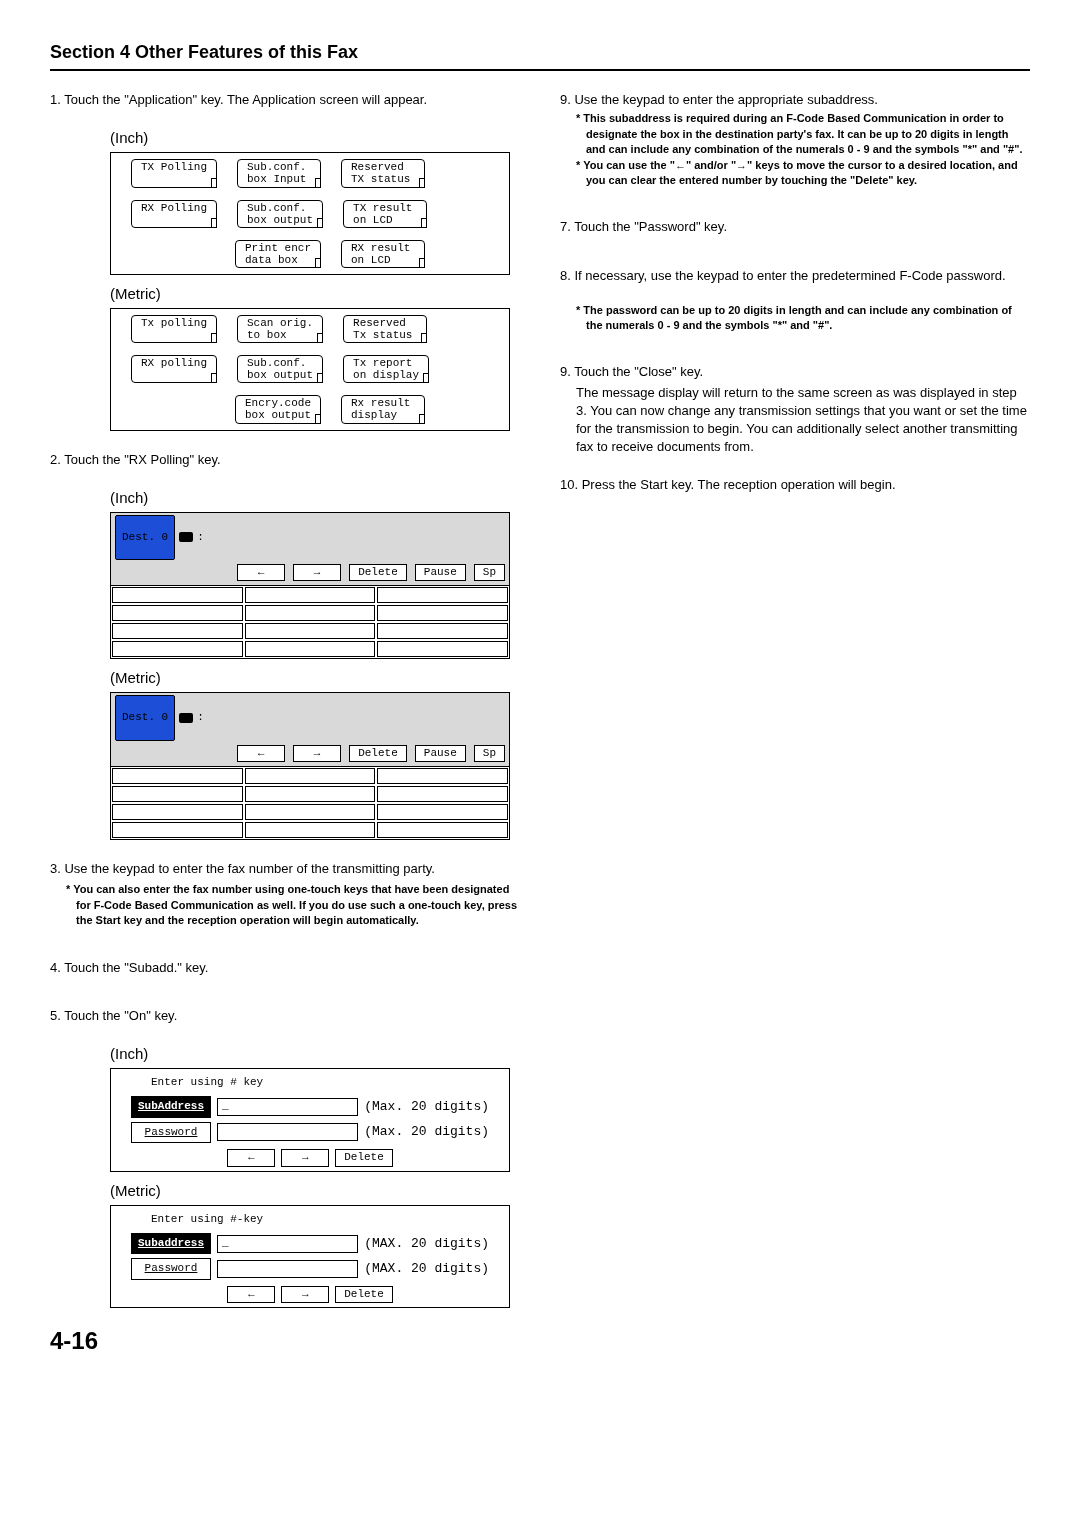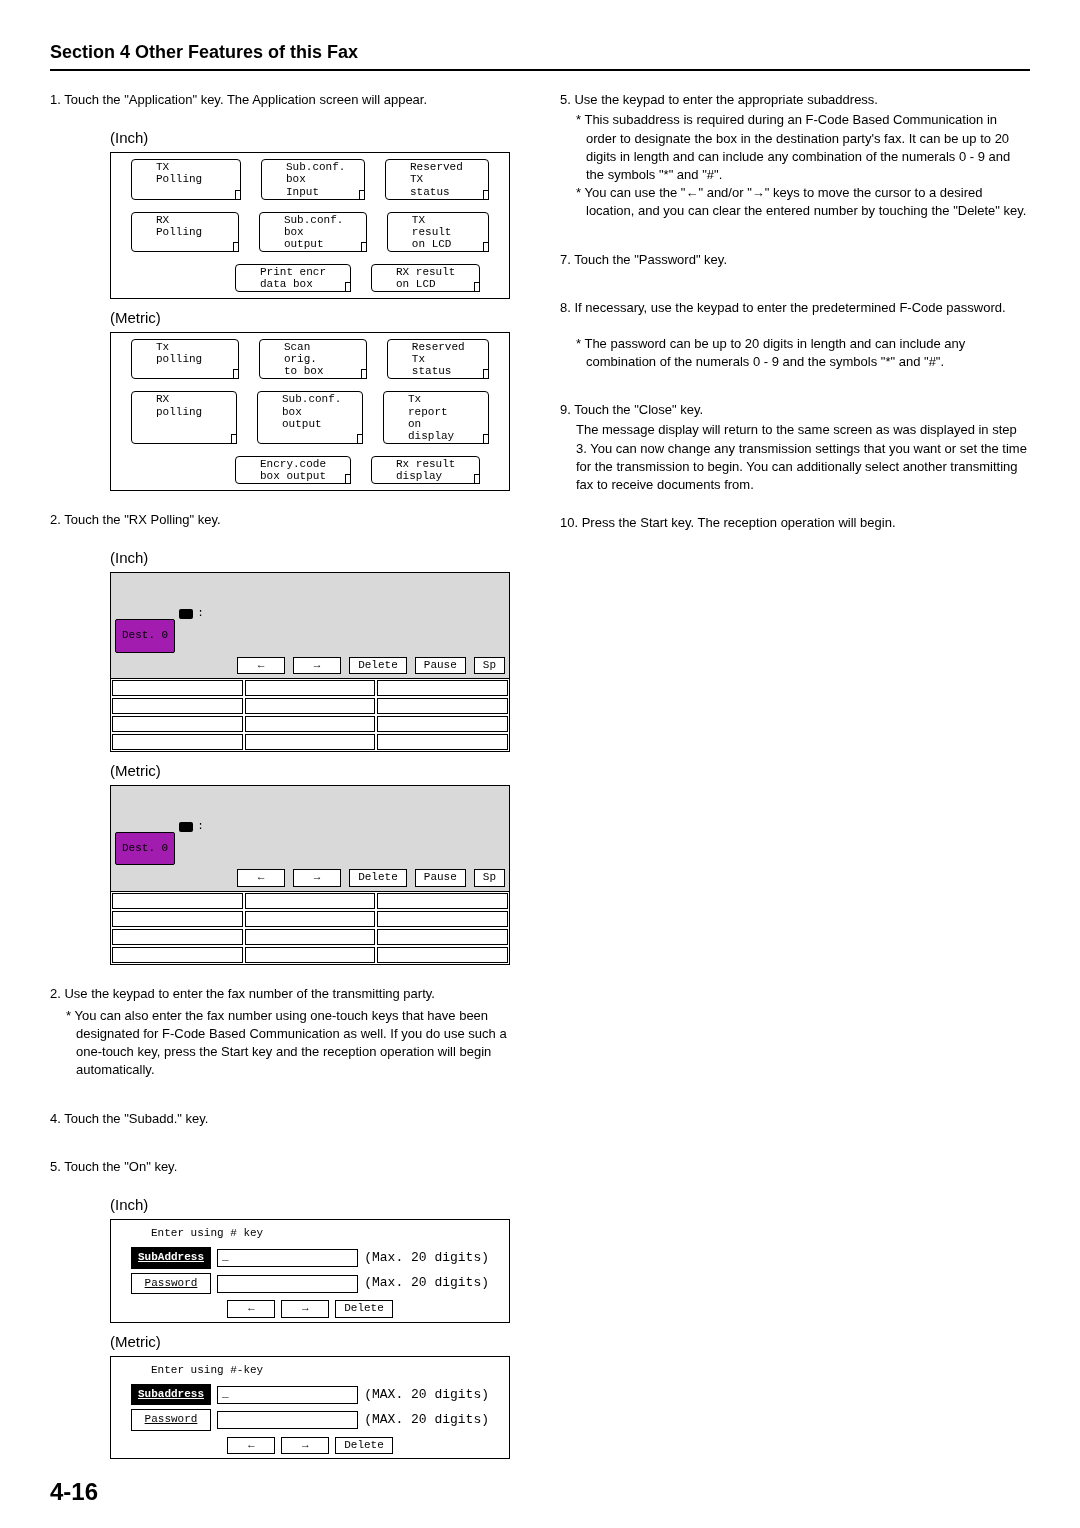--- a/index.html
+++ b/index.html
@@ -26,42 +26,43 @@
   }
   .col { flex: 1; min-width: 0; }
   .step {
     font-size: 13px;
     margin-bottom: 18px;
   }
   .step-sub {
     margin-left: 16px;
     text-indent: -10px;
     padding-left: 10px;
-    font-size: 13px;
+    font-size: 11px;
+    font-weight: bold;
   }
   .unit-label {
     font-weight: normal;
     font-size: 15px;
     margin: 6px 0 4px 60px;
   }
   .panel {
     border: 1px solid #000;
     margin: 0 0 8px 60px;
     width: 400px;
     background: #fff;
   }
   .panel-row {
     display: flex;
     gap: 20px;
     padding: 6px 20px;
   }
   .soft-btn {
     border: 1px solid #000;
     border-radius: 4px 4px 4px 4px;
-    padding: 1px 24px;
+    padding: 1px 9px;
     font-family: "Courier New", monospace;
     font-size: 11px;
     line-height: 1.1;
     min-width: 84px;
     background: #fff;
     position: relative;
   }
   .soft-btn.two-line { }
   .soft-btn .tab {
     position: absolute;
@@ -83,24 +84,23 @@
   }
   .lcd-header {
     display: flex;
     align-items: center;
     padding: 2px 4px;
     gap: 4px;
     background: #d9d9d9;
   }
   .lcd-pill {
     border: 1px solid #000;
-    background: #a21caf;
-    padding: 8px 6px;
+    background: #1d4ed8;
+    padding: 14px 6px;
     border-radius: 2px;
-    margin-top: 44px;
   }
   .lcd-btnrow {
     display: flex;
     gap: 8px;
     padding: 2px 4px 4px 4px;
     justify-content: flex-end;
     background: #d9d9d9;
   }
   .lcd-btn {
     border: 1px solid #000;
@@ -304,21 +304,21 @@
             <div class="lcd-cell"></div>
           </div>
         <div class="lcd-grid-row">
             <div class="lcd-cell"></div>
             <div class="lcd-cell"></div>
             <div class="lcd-cell"></div>
           </div>
       </div>
     </div>
 
-    <div class="step" style="margin-top:20px;margin-bottom:4px">2. Use the keypad to enter the fax number of the transmitting party.</div>
+    <div class="step" style="margin-top:20px;margin-bottom:4px">3. Use the keypad to enter the fax number of the transmitting party.</div>
     <div class="step-sub">* You can also enter the fax number using one-touch keys that have been designated for F-Code Based Communication as well. If you do use such a one-touch key, press the Start key and the reception operation will begin automatically.</div>
 
     <div class="step" style="margin-top:30px">4. Touch the "Subadd." key.</div>
     <div class="step" style="margin-top:30px">5. Touch the "On" key.</div>
 
     <div class="unit-label">(Inch)</div>
     <div class="entry-panel">
       <div class="entry-line">Enter using # key</div>
       <div class="entry-row">
         <div class="entry-label filled">SubAddress</div>
@@ -353,21 +353,21 @@
       <div class="entry-btnrow">
         <span class="lcd-btn">←</span>
         <span class="lcd-btn">→</span>
         <span class="lcd-btn">Delete</span>
       </div>
     </div>
 
   </div>
 
   <div class="col">
-    <div class="step" style="margin-bottom:2px">5. Use the keypad to enter the appropriate subaddress.</div>
+    <div class="step" style="margin-bottom:2px">9. Use the keypad to enter the appropriate subaddress.</div>
     <div class="step-sub">* This subaddress is required during an F-Code Based Communication in order to designate the box in the destination party's fax. It can be up to 20 digits in length and can include any combination of the numerals 0 - 9 and the symbols "*" and "#".</div>
     <div class="step-sub">* You can use the "←" and/or "→" keys to move the cursor to a desired location, and you can clear the entered number by touching the "Delete" key.</div>
 
     <div class="step" style="margin-top:30px">7. Touch the "Password" key.</div>
 
     <div class="step" style="margin-top:30px;margin-bottom:18px">8. If necessary, use the keypad to enter the predetermined F-Code password.</div>
     <div class="step-sub">* The password can be up to 20 digits in length and can include any combination of the numerals 0 - 9 and the symbols "*" and "#".</div>
 
     <div class="step" style="margin-top:30px;margin-bottom:2px">9. Touch the "Close" key.</div>
     <div style="margin-left:16px;font-size:13px">The message display will return to the same screen as was displayed in step 3. You can now change any transmission settings that you want or set the time for the transmission to begin. You can additionally select another transmitting fax to receive documents from.</div>

